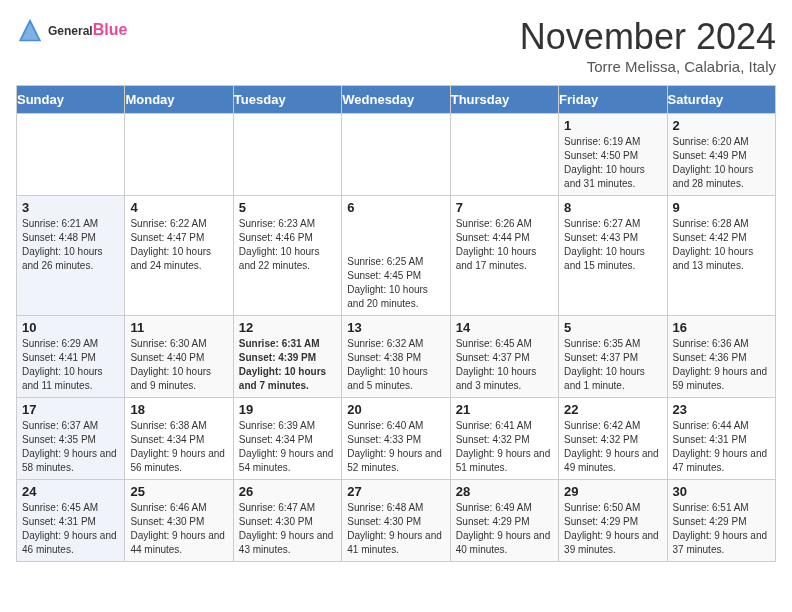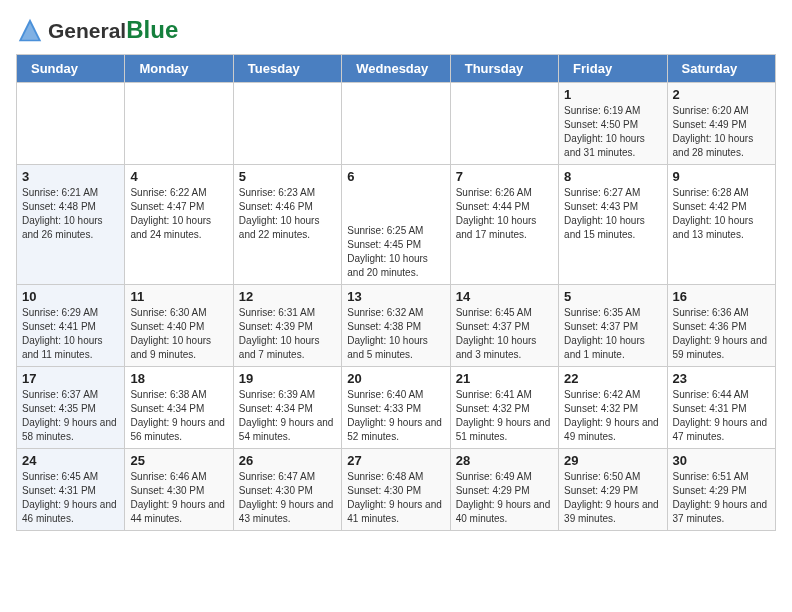--- a/index.html
+++ b/index.html
@@ -15,28 +15,28 @@
       justify-content: space-between;
       align-items: flex-start;
       margin-bottom: 10px;
     }
     .logo {
       display: flex;
       align-items: center;
       gap: 4px;
     }
     .logo-text-general {
-      font-size: 21px;
+      font-size: 12px;
       font-weight: bold;
       color: #333;
     }
     .logo-text-blue {
-      font-size: 24px;
+      font-size: 16px;
       font-weight: bold;
-      color: #15803d;
+      color: #ec4899;
     }
     .logo-icon {
       width: 28px;
       height: 28px;
     }
     .title-area {
       text-align: right;
     }
     .month-title {
       font-size: 36px;
@@ -48,21 +48,21 @@
       color: #555;
     }
     .calendar {
       width: 100%;
       border-collapse: collapse;
       font-size: 11px;
     }
     .calendar thead tr th {
       background-color: #4a7fc1;
       color: #fff;
-      padding: 6px 14px;
+      padding: 6px 0;
       text-align: left;
       font-size: 13px;
       border: 1px solid #ccc;
     }
     .calendar tbody tr td {
       vertical-align: top;
       padding: 4px 5px;
       border: 1px solid #ccc;
       min-height: 80px;
       width: 108px;
@@ -96,20 +96,22 @@
   <div class="logo">
     <svg class="logo-icon" viewBox="0 0 40 40" xmlns="http://www.w3.org/2000/svg">
       <polygon points="20,4 36,36 4,36" fill="#4a90d9"></polygon>
       <polygon points="20,10 32,34 8,34" fill="#fff" opacity="0.3"></polygon>
     </svg>
     <div>
       <span class="logo-text-general">General</span><span class="logo-text-blue">Blue</span>
     </div>
   </div>
   <div class="title-area">
+    <div class="month-title">November 2024</div>
+    <div class="location-title">Torre Melissa, Calabria, Italy</div>
   </div>
 </div>
 
 <table class="calendar">
   <thead>
     <tr id="days-header">
         <th>Sunday</th>
         <th>Monday</th>
         <th>Tuesday</th>
         <th>Wednesday</th>
@@ -190,21 +192,21 @@
 Daylight: 10 hours and 11 minutes.</div>
         </td>
         <td>
           <div class="cell-day">11</div>
           <div class="cell-info" style="white-space: pre-line;">Sunrise: 6:30 AM
 Sunset: 4:40 PM
 Daylight: 10 hours and 9 minutes.</div>
         </td>
         <td>
           <div class="cell-day">12</div>
-          <div class="cell-info" style="white-space: pre-line;">Sunrise: 6:31 AM
+          <div class="cell-info" style="white-space: pre-line; font-weight: bold;">Sunrise: 6:31 AM
 Sunset: 4:39 PM
 Daylight: 10 hours and 7 minutes.</div>
         </td>
         <td>
           <div class="cell-day">13</div>
           <div class="cell-info" style="white-space: pre-line;">Sunrise: 6:32 AM
 Sunset: 4:38 PM
 Daylight: 10 hours and 5 minutes.</div>
         </td>
         <td>

